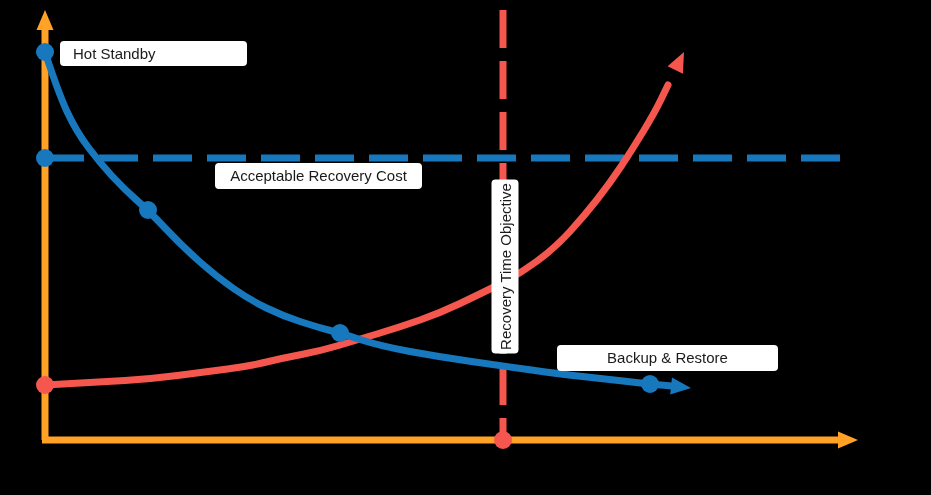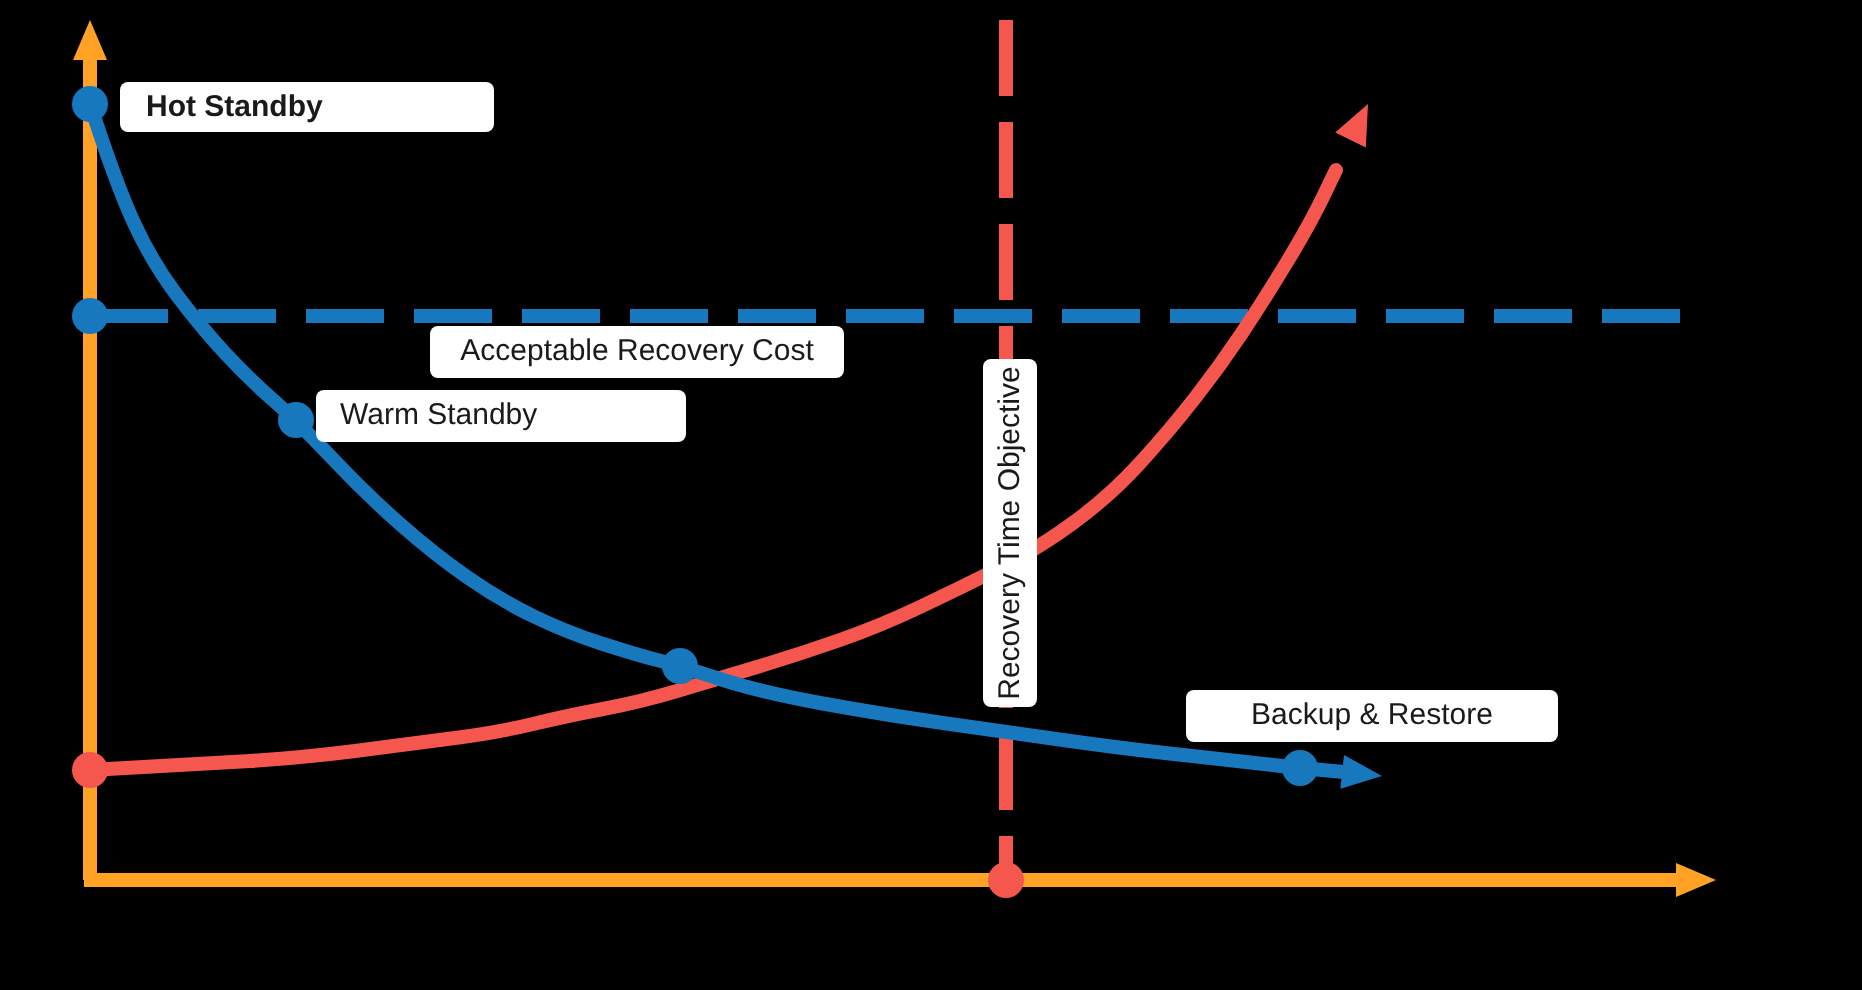--- a/index.html
+++ b/index.html
@@ -13,25 +13,25 @@
   .chart-scene svg{position:absolute;left:0;top:0;}
   .lbl{
     position:absolute;
     background:#fff;
     color:#1a1a1a;
     font-size:15px;
     border-radius:4px;
     white-space:nowrap;
     box-sizing:border-box;
   }
-  .lbl-hot{left:60px;top:41px;width:187px;height:25px;line-height:25px;padding-left:13px;text-align:left;font-weight:bold;}
+  .lbl-hot{left:60px;top:41px;width:187px;height:25px;line-height:25px;padding-left:13px;text-align:left;}
   .lbl-arc{left:215px;top:146px;width:207px;height:26px;line-height:26px;text-align:center;margin-top:17px;}
   .lbl-warm{left:158px;top:195px;width:185px;height:26px;line-height:26px;padding-left:12px;text-align:left;}
   .lbl-rto{left:418px;top:253px;width:174px;height:27px;line-height:27px;text-align:center;transform:rotate(-90deg);}
-  .lbl-bak{left:557px;top:345px;width:186px;height:26px;line-height:26px;text-align:center;margin-left:36px;}
+  .lbl-bak{left:557px;top:345px;width:221px;height:26px;line-height:26px;text-align:center;}
 </style>
 </head>
 <body>
 
 <div class="chart-scene">
   <svg width="931" height="495" viewBox="0 0 931 495">
       <line x1="45" y1="440" x2="45" y2="26" stroke="#FFA226" stroke-width="7"></line>
       <polygon points="45,10 53.5,30 36.5,30" fill="#FFA226"></polygon>
       <line x1="42" y1="440" x2="842" y2="440" stroke="#FFA226" stroke-width="7"></line>
       <polygon points="858,440 838,448.5 838,431.5" fill="#FFA226"></polygon>
@@ -45,16 +45,15 @@
       <circle cx="45" cy="52" r="9" fill="#1778BE"></circle>
       <circle cx="148" cy="210" r="9" fill="#1778BE"></circle>
       <circle cx="340" cy="333" r="9" fill="#1778BE"></circle>
       <circle cx="650" cy="384" r="9" fill="#1778BE"></circle>
       <circle cx="45" cy="158" r="9" fill="#1778BE"></circle>
       <circle cx="503" cy="440" r="9" fill="#F5574E"></circle>
     </svg>
 
   <div class="lbl lbl-hot">Hot Standby</div>
   <div class="lbl lbl-arc">Acceptable Recovery Cost</div>
-  <div class="lbl lbl-warm">Warm Standby</div>
   <div class="lbl lbl-rto">Recovery Time Objective</div>
   <div class="lbl lbl-bak">Backup &amp; Restore</div>
 </div>
 
 </body></html>

